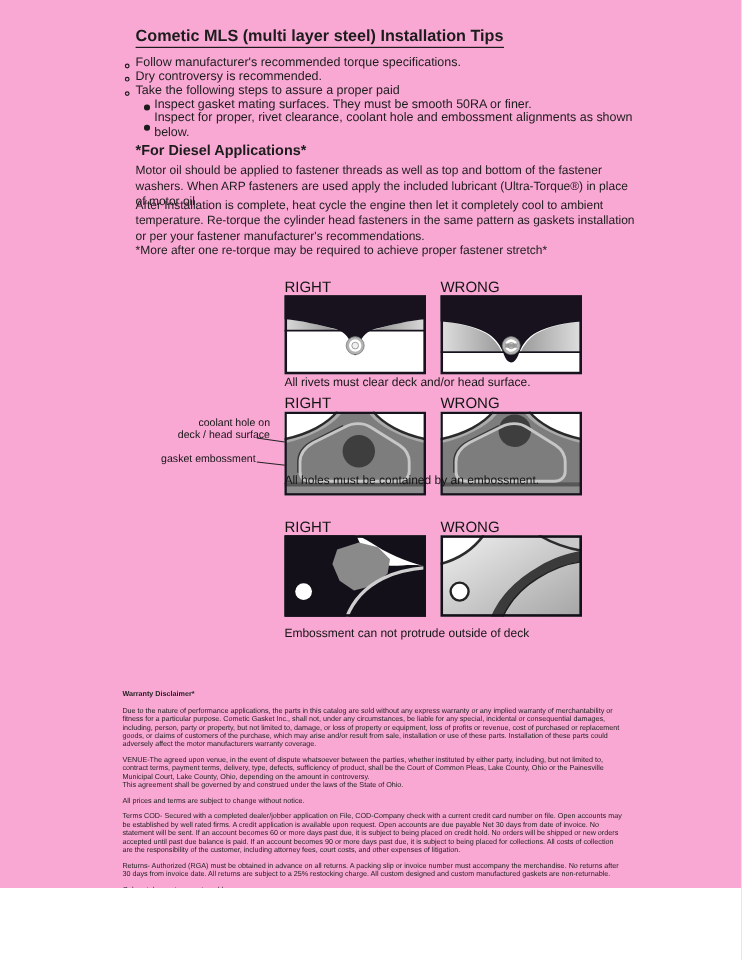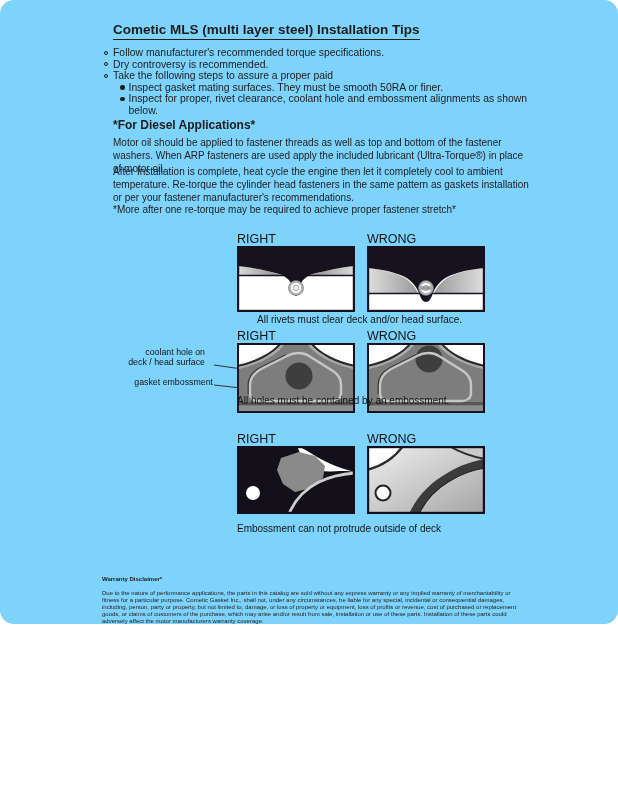--- a/index.html
+++ b/index.html
@@ -1,26 +1,26 @@
 <!DOCTYPE html>
 <html><head>
 <meta charset="utf-8">
 <style>
   * { margin:0; padding:0; box-sizing:border-box; }
   html,body { background:#ffffff; }
   .page {
-    position:relative; width:618px; height:624px; background:#7dd3fc;
-    font-family:"Liberation Sans", sans-serif; color:#1c1c1c; overflow:hidden;border-radius:14px;
+    position:relative; width:618px; height:740px; background:#f9a8d4;
+    font-family:"Liberation Sans", sans-serif; color:#1c1c1c; overflow:hidden;
   }
   .title {
     position:absolute; left:113px; top:22px; font-size:13.5px; font-weight:bold;
     border-bottom:1.6px solid #1c1c1c; padding-bottom:2px;
   }
   .bullets { position:absolute; left:104px; top:47px; width:430px; font-size:10.4px; }
-  .bullet-row { display:flex; align-items:flex-start; line-height:11.6px; }
+  .bullet-row { display:flex; align-items:center; line-height:11.6px; }
   .bullet-row.sub { padding-left:16px; }
   .m-open {
     width:4px; height:4px; border:1px solid #1c1c1c; border-radius:50%;
     margin:3.5px 5px 0 0; flex:0 0 auto;
   }
   .m-fill {
     width:4.5px; height:4.5px; background:#1c1c1c; border-radius:50%;
     margin:3.5px 4px 0 0; flex:0 0 auto;
   }
   .diesel-heading { position:absolute; left:113px; top:118px; font-size:12px; font-weight:bold; }
@@ -29,21 +29,21 @@
   .p2 { top:165px; }
   .p3 { top:203px; }
 
   .col-label { position:absolute; width:118px; font-size:12.5px; color:#141414; }
   .panel { position:absolute; width:118px; }
   .caption { position:absolute; left:237px; font-size:10px; line-height:11.5px; color:#141414; }
 
   .annot {
     position:absolute; font-size:8.8px; line-height:9.8px; color:#141414; text-align:right;
   }
-  .annot-coolant { left:100px; top:348px; width:105px; }
+  .annot-coolant { left:120px; top:348px; width:105px; }
   .annot-emboss { left:100px; top:378px; width:113px; }
   .leader-overlay { position:absolute; left:205px; top:340px; pointer-events:none; }
 
   .disclaimer {
     position:absolute; left:102px; top:576px; width:418px;
     font-size:6px; line-height:7px; color:#222;
   }
   .disclaimer .dp { margin-bottom:6px; }
   .disclaimer .dp.tight { margin-bottom:0; }
   .disclaimer .dhead { font-weight:bold; margin-bottom:7px; }
@@ -125,21 +125,21 @@
     <path d="M117,47 L67,47 C70,41 74,36 80,32 C91,26 105,23 117,22 Z" fill="url(#g2b)"></path>
     <line x1="0" y1="47.5" x2="118" y2="47.5" stroke="#17121d" stroke-width="1.4"></line>
     <path d="M0,0 H118 V22 C104,23 90,26 80,31 C73,35 69,40 66,47 C64,53 62,56 59,56 C56,56 54,53 52,47 C49,40 45,35 38,31 C28,26 14,23 0,22 Z" fill="#17121d"></path>
     <circle cx="59" cy="42" r="7.5" fill="#b3b3b3" stroke="#6e6e6e" stroke-width="0.6"></circle>
     <circle cx="59" cy="42" r="5.2" fill="#ffffff"></circle>
     <rect x="53.8" y="40.2" width="10.4" height="3.6" fill="#9c9c9c"></rect>
     <circle cx="59" cy="42" r="2.6" fill="none" stroke="#8a8a8a" stroke-width="0.7"></circle>
     <rect x="1" y="1" width="116" height="64" fill="none" stroke="#17121d" stroke-width="2.4"></rect>
   </svg>
 
-  <div class="caption" style="top:314px;margin-left:20px;">All rivets must clear deck and/or head surface.</div>
+  <div class="caption" style="top:314px;">All rivets must clear deck and/or head surface.</div>
 
   <div class="col-label" style="left:237px; top:329px;">RIGHT</div>
   <div class="col-label" style="left:367px; top:329px;">WRONG</div>
 
   <div class="annot annot-coolant">
     <div>coolant hole on</div>
     <div>deck / head surface</div>
   </div>
   <div class="annot annot-emboss">gasket embossment</div>
 

